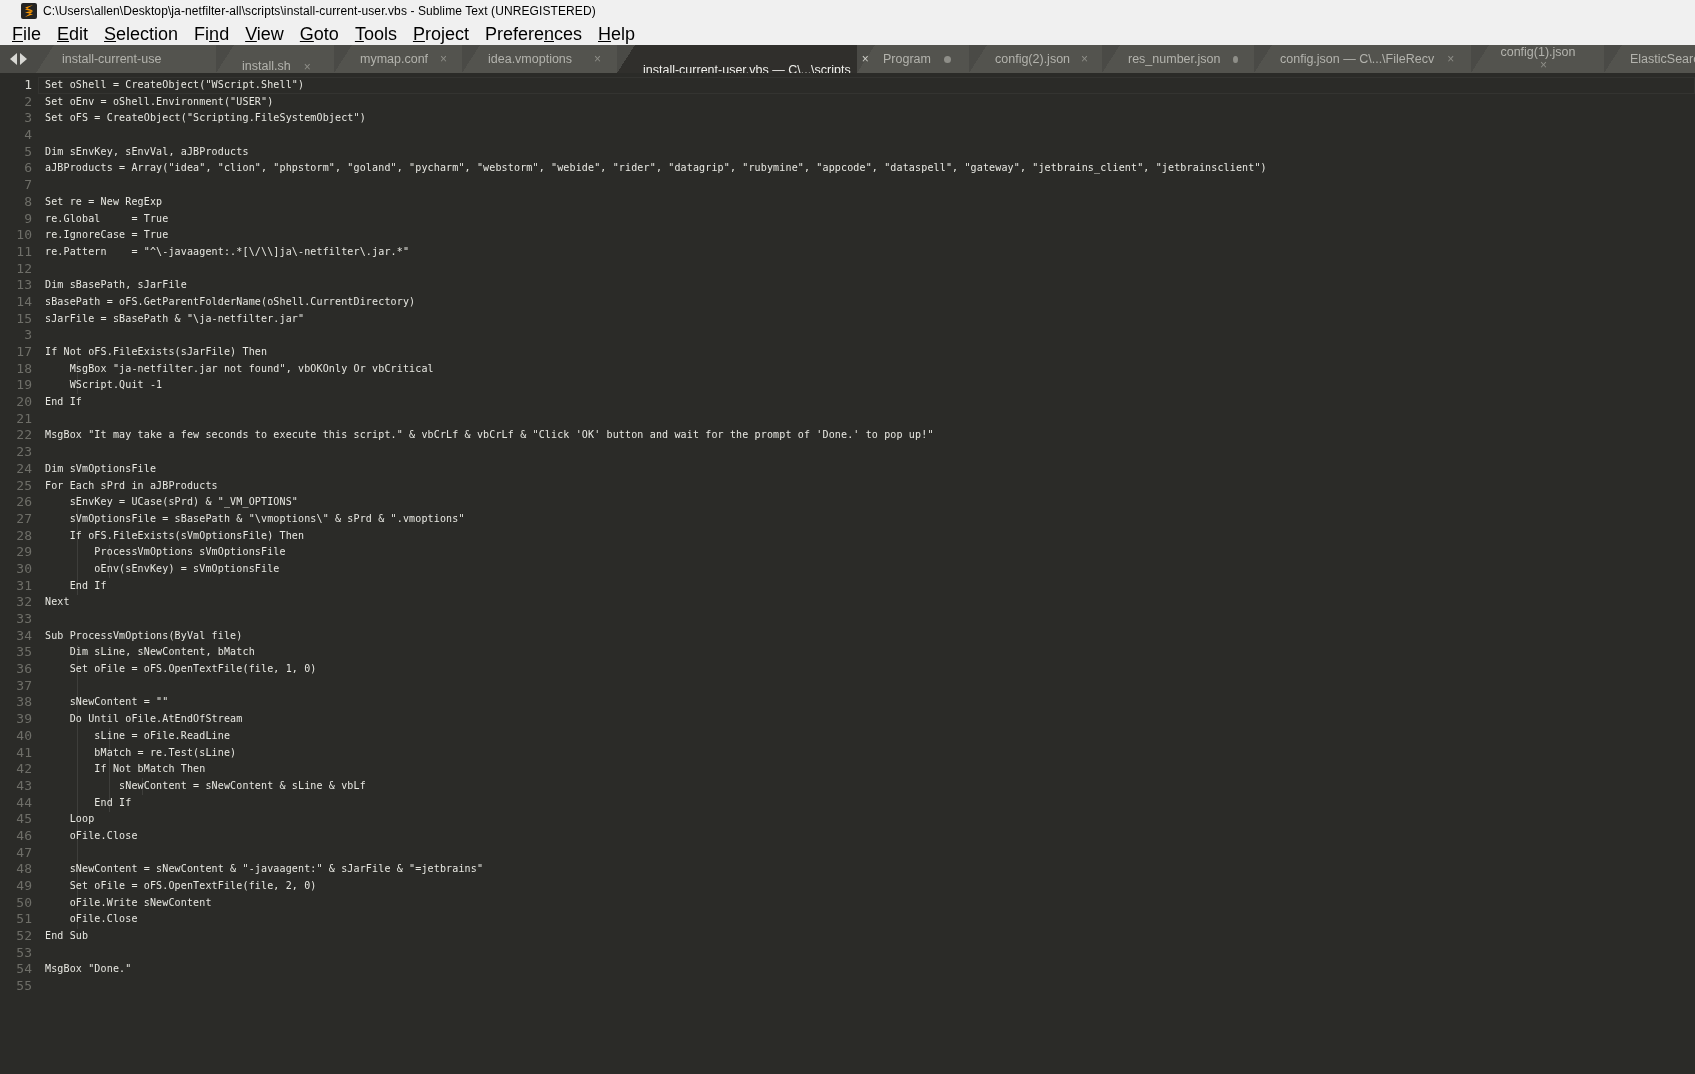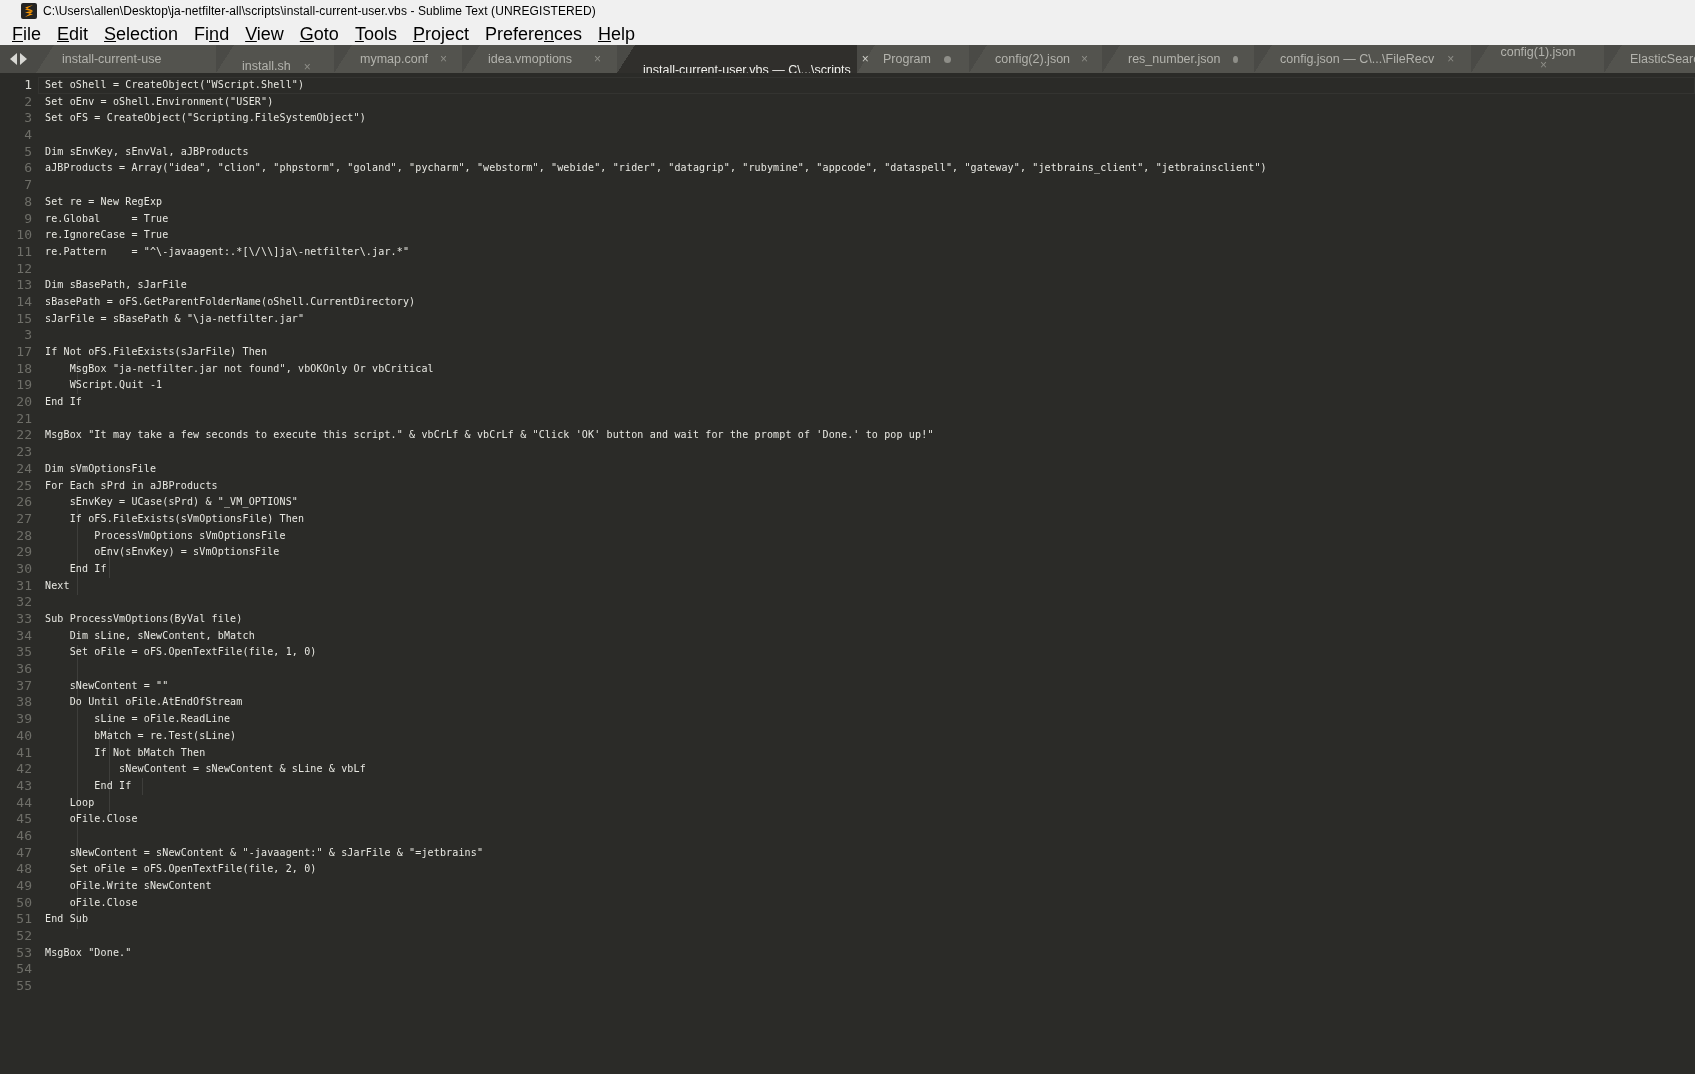--- a/index.html
+++ b/index.html
@@ -374,20 +374,21 @@
         <div class="cl">If Not oFS.FileExists(sJarFile) Then</div>
         <div class="cl">    MsgBox "ja-netfilter.jar not found", vbOKOnly Or vbCritical</div>
         <div class="cl">    WScript.Quit -1</div>
         <div class="cl">End If</div>
         <div class="cl"></div>
         <div class="cl">MsgBox "It may take a few seconds to execute this script." &amp; vbCrLf &amp; vbCrLf &amp; "Click 'OK' button and wait for the prompt of 'Done.' to pop up!"</div>
         <div class="cl"></div>
         <div class="cl">Dim sVmOptionsFile</div>
         <div class="cl">For Each sPrd in aJBProducts</div>
         <div class="cl">    sEnvKey = UCase(sPrd) &amp; "_VM_OPTIONS"</div>
+        <div class="cl">    sVmOptionsFile = sBasePath &amp; "\vmoptions\" &amp; sPrd &amp; ".vmoptions"</div>
         <div class="cl">    If oFS.FileExists(sVmOptionsFile) Then</div>
         <div class="cl">        ProcessVmOptions sVmOptionsFile</div>
         <div class="cl">        oEnv(sEnvKey) = sVmOptionsFile</div>
         <div class="cl">    End If</div>
         <div class="cl">Next</div>
         <div class="cl"></div>
         <div class="cl">Sub ProcessVmOptions(ByVal file)</div>
         <div class="cl">    Dim sLine, sNewContent, bMatch</div>
         <div class="cl">    Set oFile = oFS.OpenTextFile(file, 1, 0)</div>
         <div class="cl"></div>

